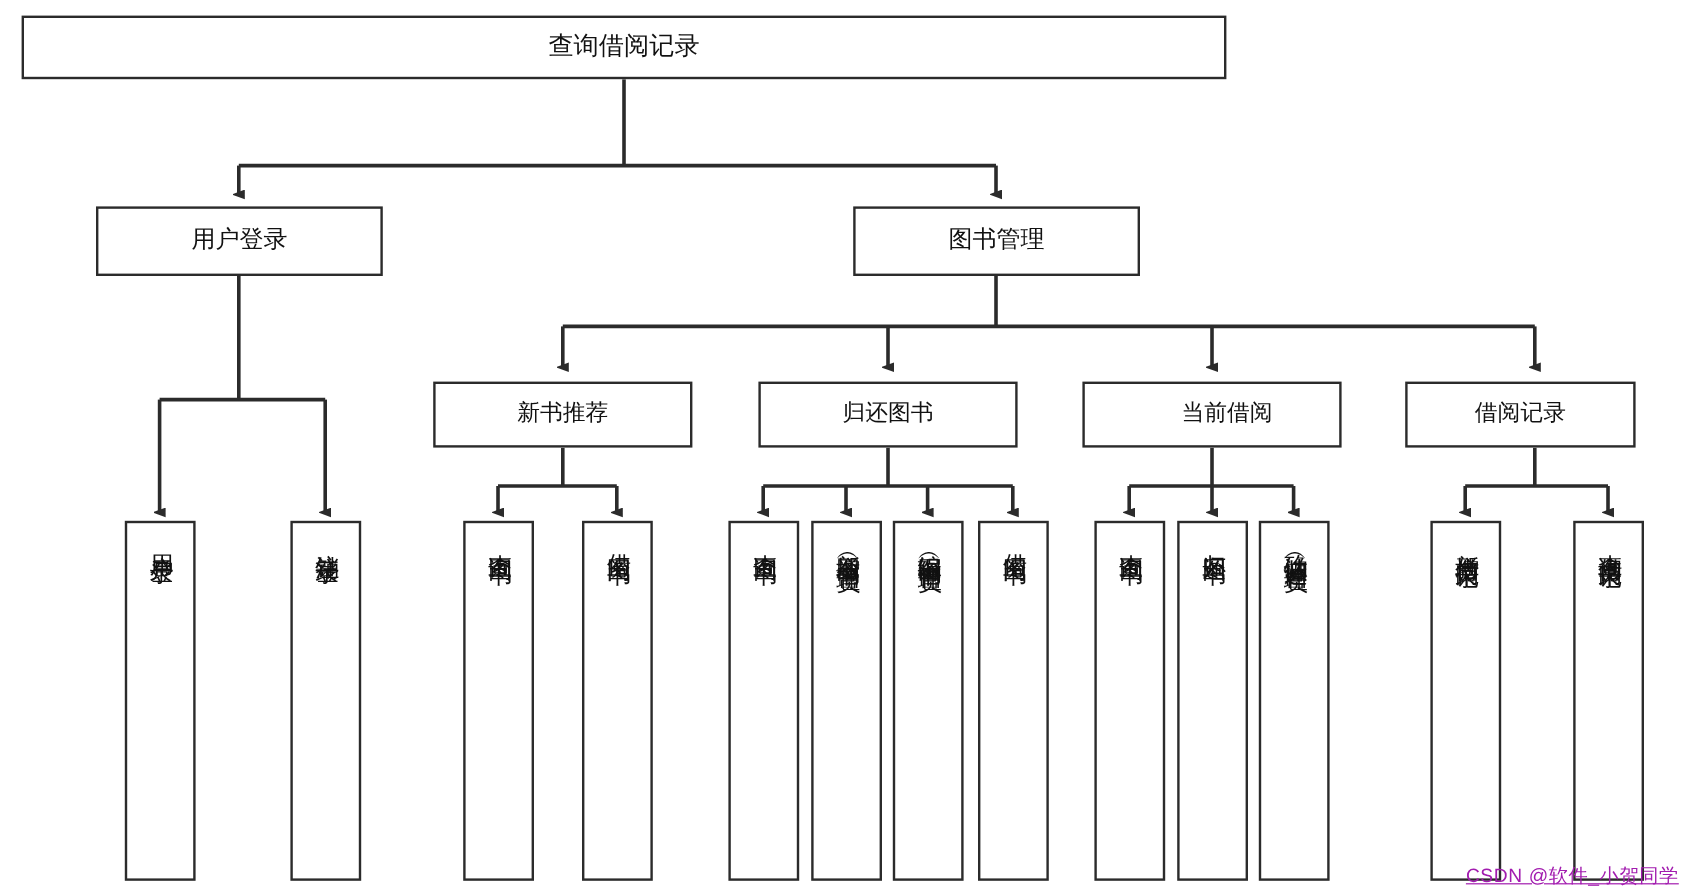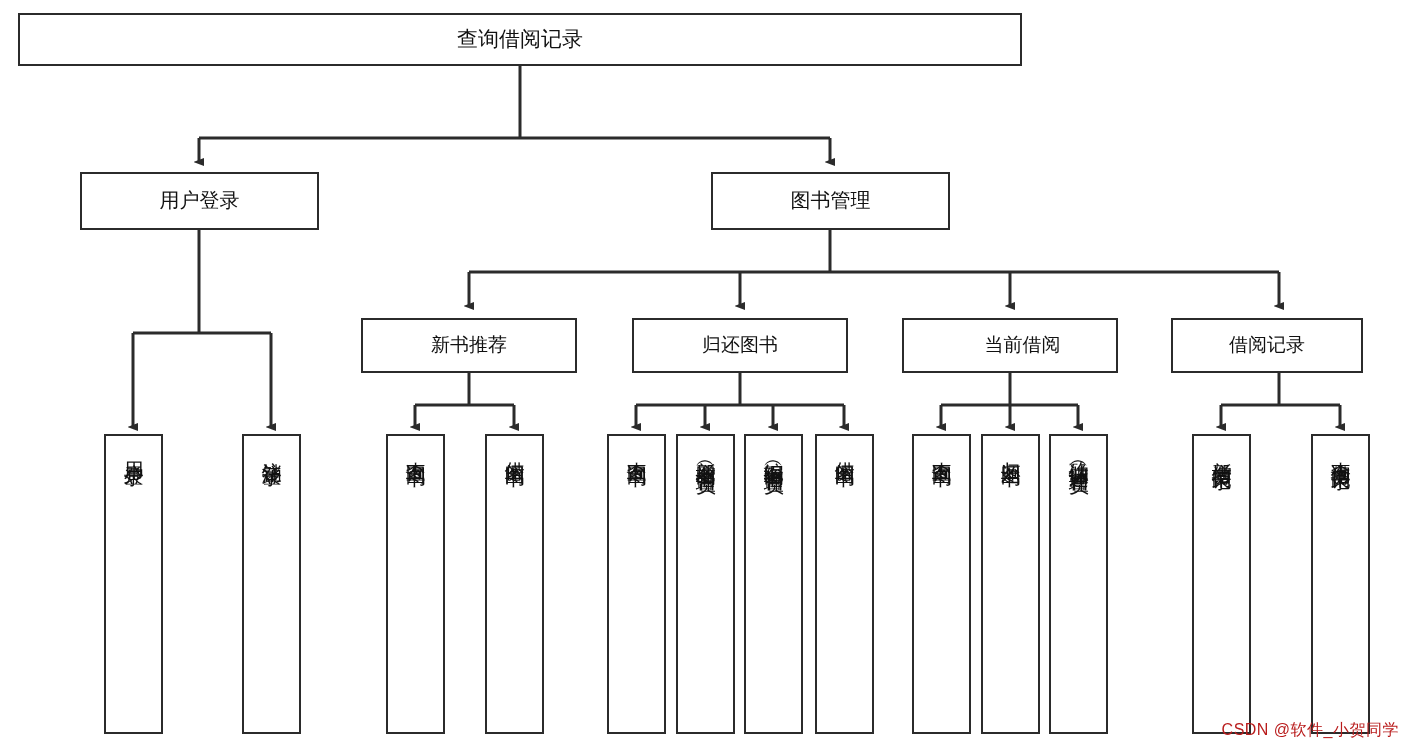--- a/index.html
+++ b/index.html
@@ -59,23 +59,24 @@
   .node.leaf .cap {
     writing-mode: vertical-rl;
     text-orientation: upright;
     white-space: normal;
   }
   .watermark {
     position: absolute;
     right: 6px;
     bottom: 6px;
     font-size: 16px;
-    color: #b91c1c;
+    color: #a21caf;
     letter-spacing: 0.5px;
     user-select: none;
+    text-decoration: underline;
   }
 </style>
 </head>
 <body>
 
 <div id="canvas">
 
   <svg id="wires" viewBox="0 0 1405 747">
     <defs>
       <marker id="arrow" markerWidth="10" markerHeight="10" refX="4" refY="5" orient="auto" markerUnits="userSpaceOnUse">

